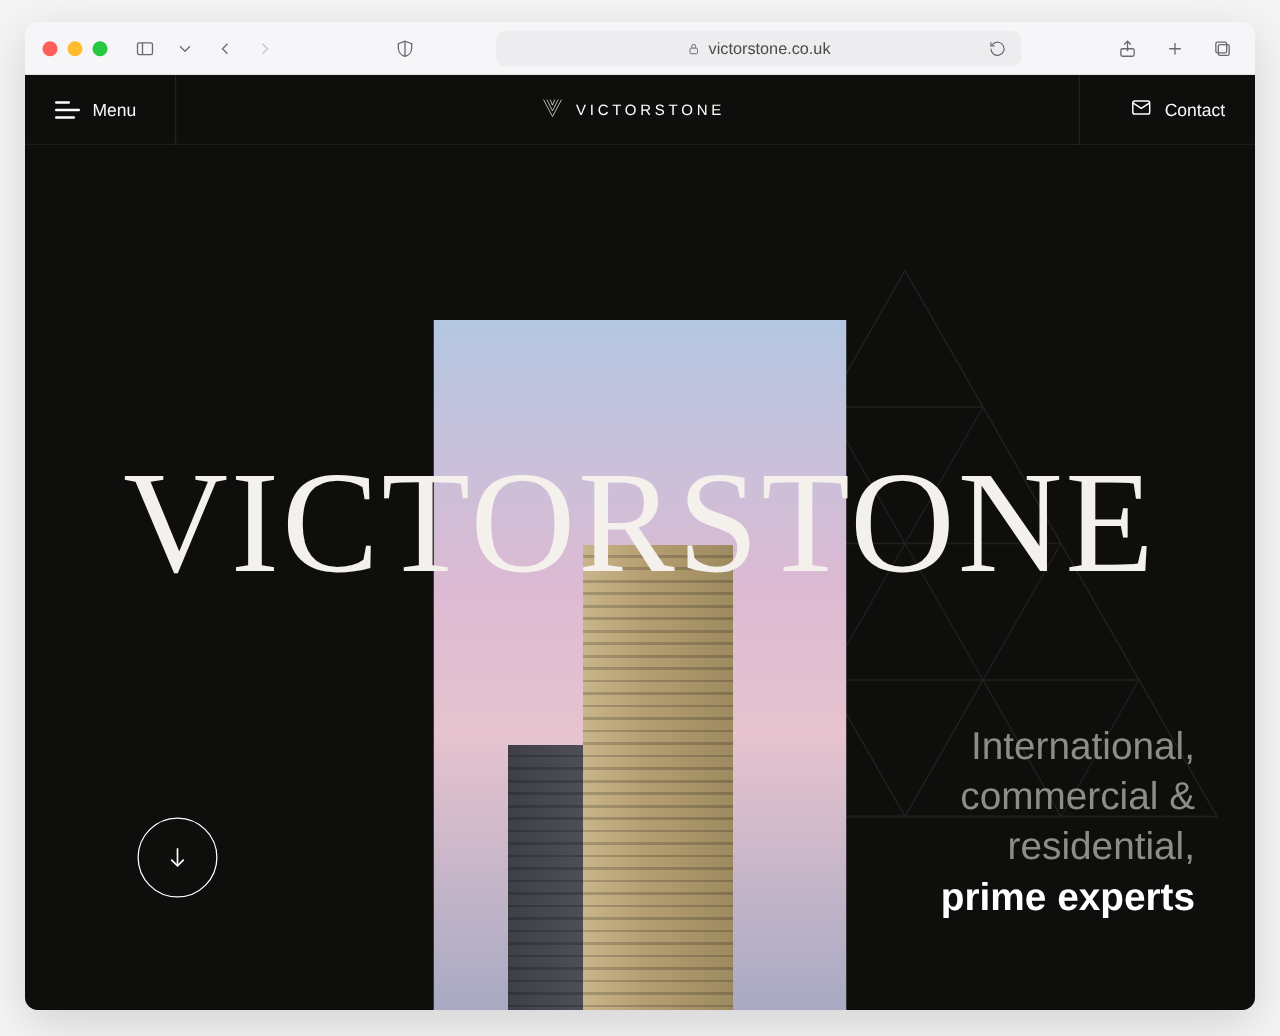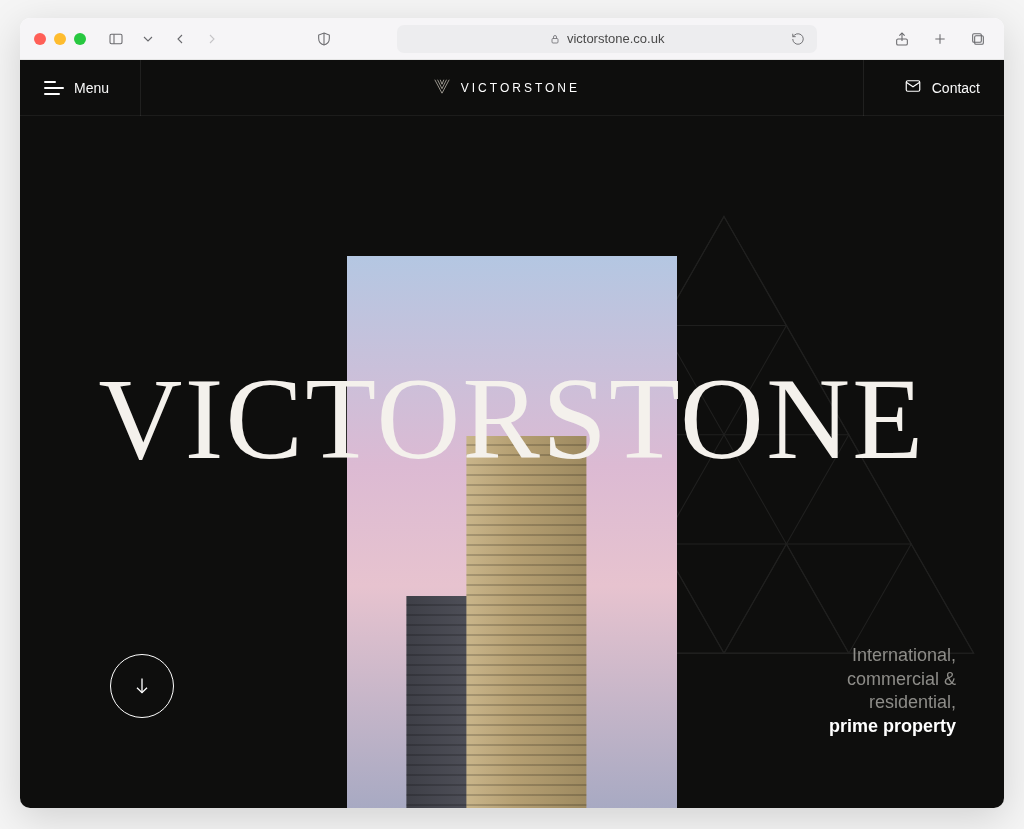--- a/index.html
+++ b/index.html
@@ -143,21 +143,21 @@
     color:#f4f1ec;
     line-height:1;
     white-space:nowrap;
   }
 
   .tagline {
     position:absolute;
     right: 48px;
     bottom: 70px;
     text-align:right;
-    font-size: 18px;
+    font-size: 31px;
     line-height: 1.3;
     font-weight: 300;
     font-family: -apple-system, "Helvetica Neue", Arial, sans-serif;
   }
   .tagline .muted { color:#8d8c88; }
   .tagline .bold { color:#fff; font-weight:600; }
 
   .scroll-btn {
     position:absolute;
     left: 90px; bottom: 90px;
@@ -311,21 +311,21 @@
           <div class="bld-main stripes"></div>
         </div>
       </div>
 
       <div class="hero-title">VICTORSTONE</div>
 
       <div class="tagline">
         <div class="muted">International,</div>
         <div class="muted">commercial &amp;</div>
         <div class="muted">residential,</div>
-        <div class="bold">prime property</div>
+        <div class="bold">prime experts</div>
       </div>
 
       <div class="scroll-btn">
         <svg viewBox="0 0 24 24">
           <line x1="12" y1="3" x2="12" y2="20"></line>
           <polyline points="6 14 12 20 18 14"></polyline>
         </svg>
       </div>
     </div>
   </div>

